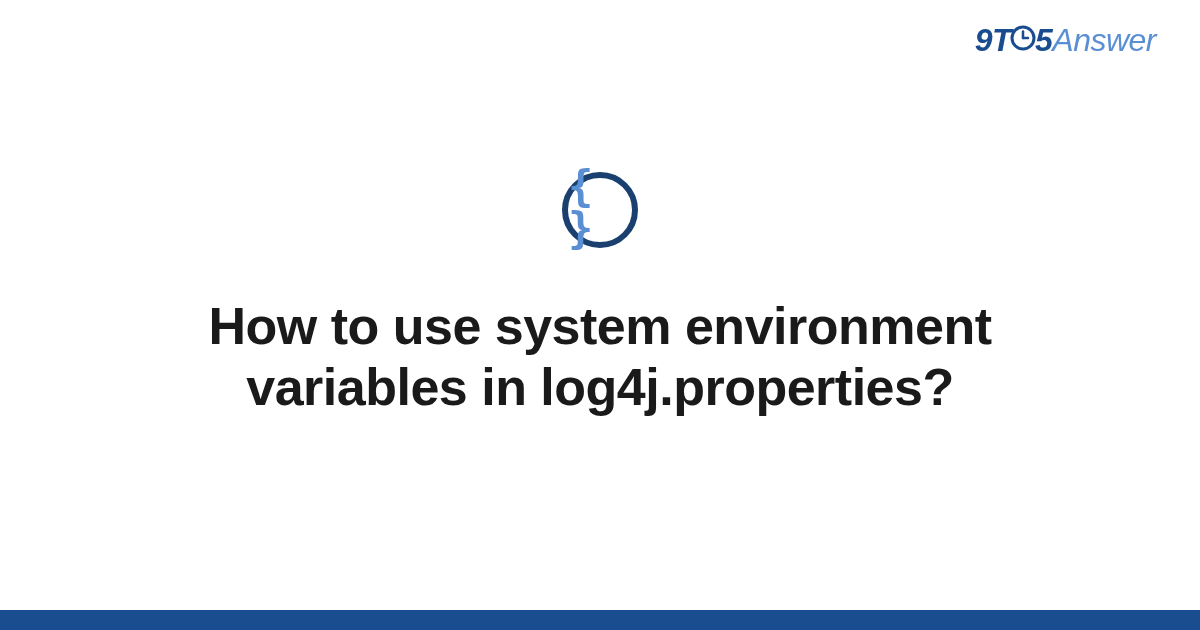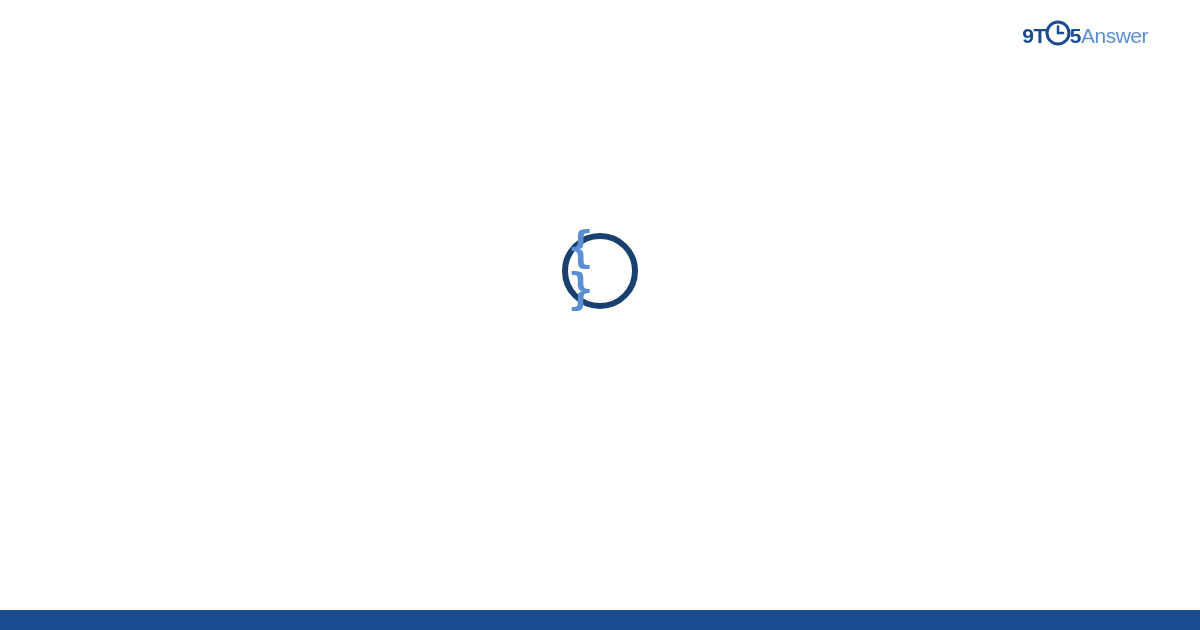--- a/index.html
+++ b/index.html
@@ -11,24 +11,25 @@
       width: 1200px;
       height: 630px;
       background: #ffffff;
       font-family: -apple-system, BlinkMacSystemFont, "Segoe UI", Helvetica, Arial, sans-serif;
       position: relative;
       overflow: hidden;
     }
     .brand {
       position: absolute;
       top: 22px;
-      right: 52px;
-      font-size: 21px;
+      right: 44px;
+      font-size: 32px;
       font-weight: 600;
       letter-spacing: -0.5px;
+      font-style: italic;
     }
     .brand .nine-t {
       color: #1a4d8f;
     }
     .brand .clock-o {
       display: inline-block;
       vertical-align: middle;
       margin: 0 -1px;
       position: relative;
       top: -2px;
@@ -98,15 +99,16 @@
         <circle cx="13" cy="13" r="11" fill="none" stroke="#1a4d8f" stroke-width="3"></circle>
         <line x1="13" y1="13" x2="13" y2="6.5" stroke="#1a4d8f" stroke-width="2.5" stroke-linecap="round"></line>
         <line x1="13" y1="13" x2="18" y2="13" stroke="#1a4d8f" stroke-width="2.5" stroke-linecap="round"></line>
       </svg></span><span class="five">5</span><span class="answer">Answer</span>
 </div>
 
 <div class="center-wrap">
   <div class="badge">
     <span class="badge-inner">{ }</span>
   </div>
+  <h1 class="title">How to use system environment variables in log4j.properties?</h1>
 </div>
 
 <div class="footer-bar"></div>
 
 </body></html>

